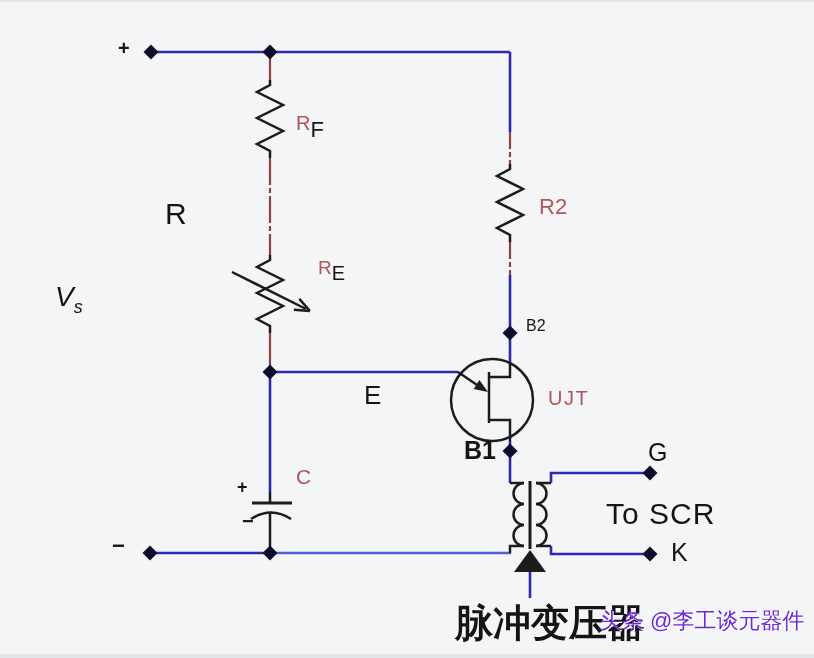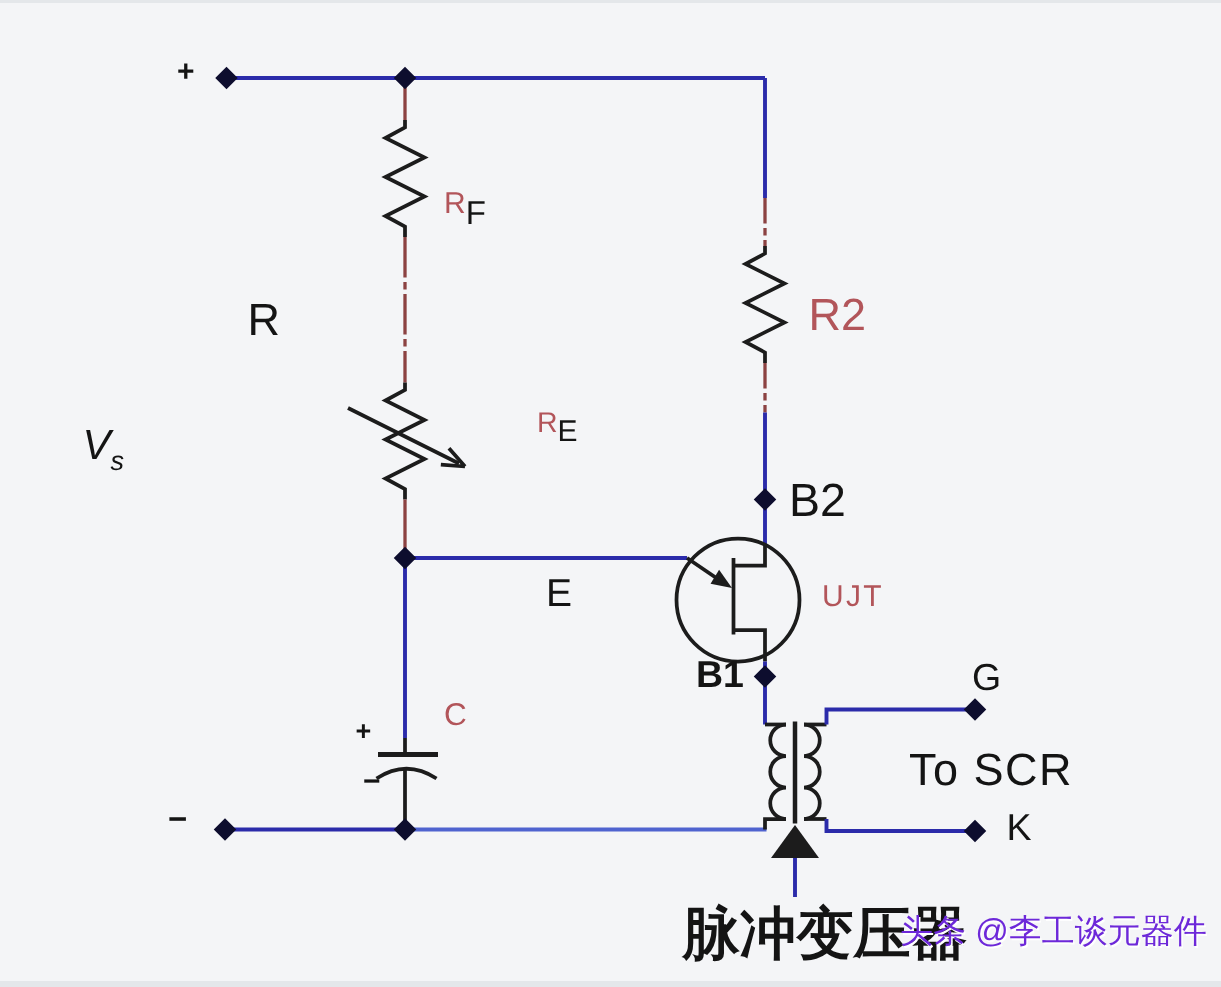--- a/index.html
+++ b/index.html
@@ -90,27 +90,27 @@
     <path fill="#0d0d2e" d="M650 546.5 L657.5 554 L650 561.5 L642.5 554 Z"></path>
   </svg>
 
   <div class="lbl" style="left:118px;top:38px;font-size:20px;font-weight:bold;">+</div>
   <div class="lbl" style="left:112px;top:535px;font-size:22px;font-weight:bold;">−</div>
 
   <div class="lbl" style="left:55px;top:283px;font-size:28px;font-style:italic;"><span>V</span><span class="sub" style="font-size:18px;top:7px;">s</span></div>
 
   <div class="lbl" style="left:165px;top:199px;font-size:30px;">R</div>
 
-  <div class="lbl" style="left:296px;top:124px;"><span class="red" style="font-size:20px;">R</span><span class="blk sub" style="font-size:22px;top:7px;">F</span></div>
+  <div class="lbl" style="left:296px;top:112px;"><span class="red" style="font-size:20px;">R</span><span class="blk sub" style="font-size:22px;top:7px;">F</span></div>
 
-  <div class="lbl" style="left:318px;top:272px;margin-left:40px;"><span class="red" style="font-size:19px;">R</span><span class="blk sub" style="font-size:20px;top:6px;">E</span></div>
+  <div class="lbl" style="left:318px;top:257px;"><span class="red" style="font-size:19px;">R</span><span class="blk sub" style="font-size:20px;top:6px;">E</span></div>
 
-  <div class="lbl red" style="left:539px;top:196px;font-size:30px;">R2</div>
+  <div class="lbl red" style="left:539px;top:196px;font-size:22px;">R2</div>
 
-  <div class="lbl" style="left:526px;top:318px;font-size:31px;">B2</div>
+  <div class="lbl" style="left:526px;top:318px;font-size:16px;">B2</div>
   <div class="lbl" style="left:364px;top:382px;font-size:26px;">E</div>
   <div class="lbl red" style="left:548px;top:388px;font-size:20px;letter-spacing:1.5px;">UJT</div>
   <div class="lbl" style="left:464px;top:438px;font-size:25px;font-weight:bold;">B1</div>
 
   <div class="lbl red" style="left:296px;top:466px;font-size:21px;">C</div>
   <div class="lbl" style="left:237px;top:478px;font-size:18px;font-weight:bold;">+</div>
   <div class="lbl" style="left:242px;top:511px;font-size:20px;font-weight:bold;">−</div>
 
   <div class="lbl" style="left:648px;top:440px;font-size:25px;">G</div>
   <div class="lbl" style="left:606px;top:499px;font-size:30px;letter-spacing:1px;">To SCR</div>

